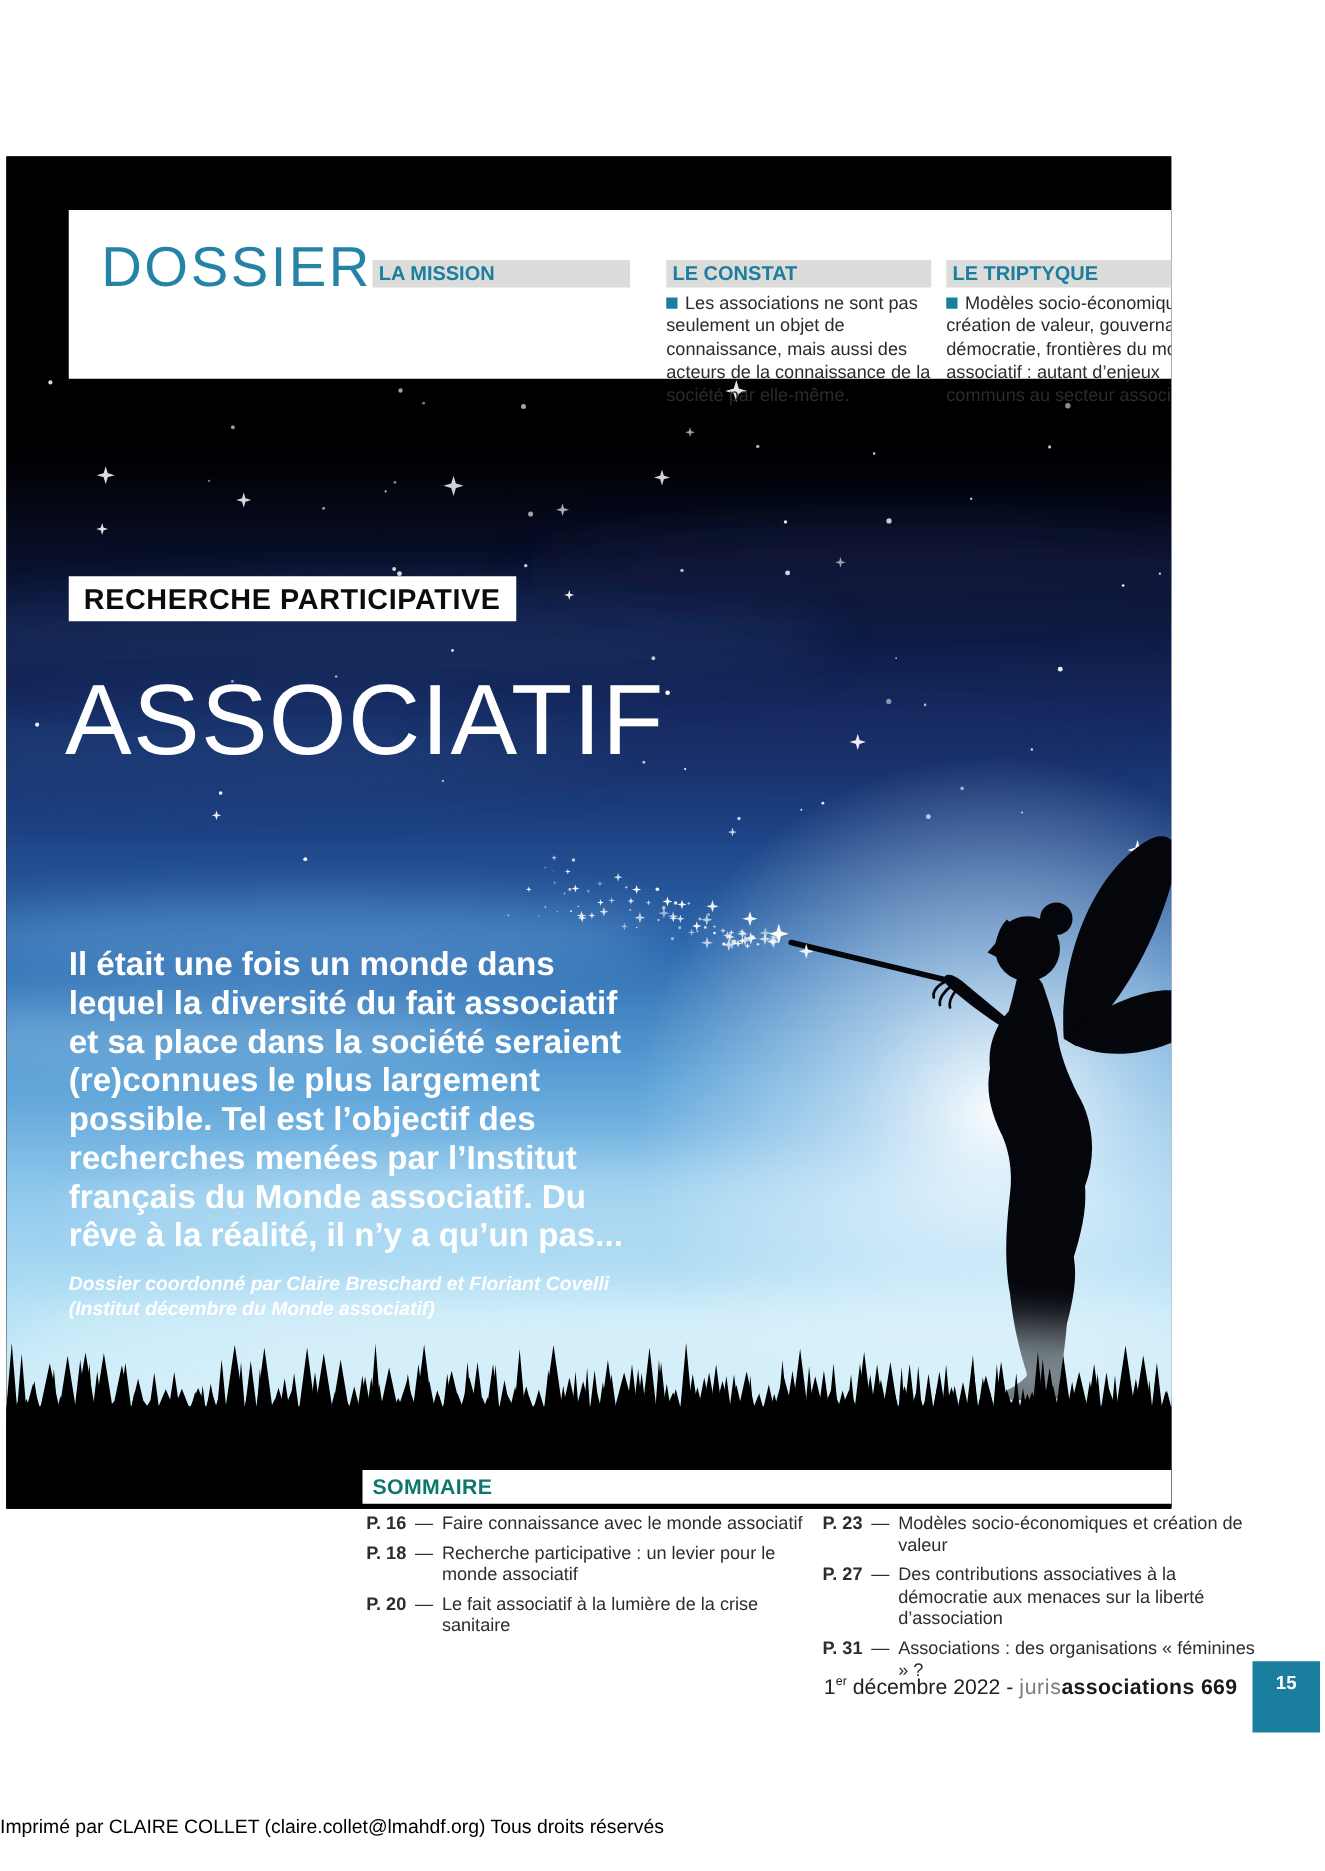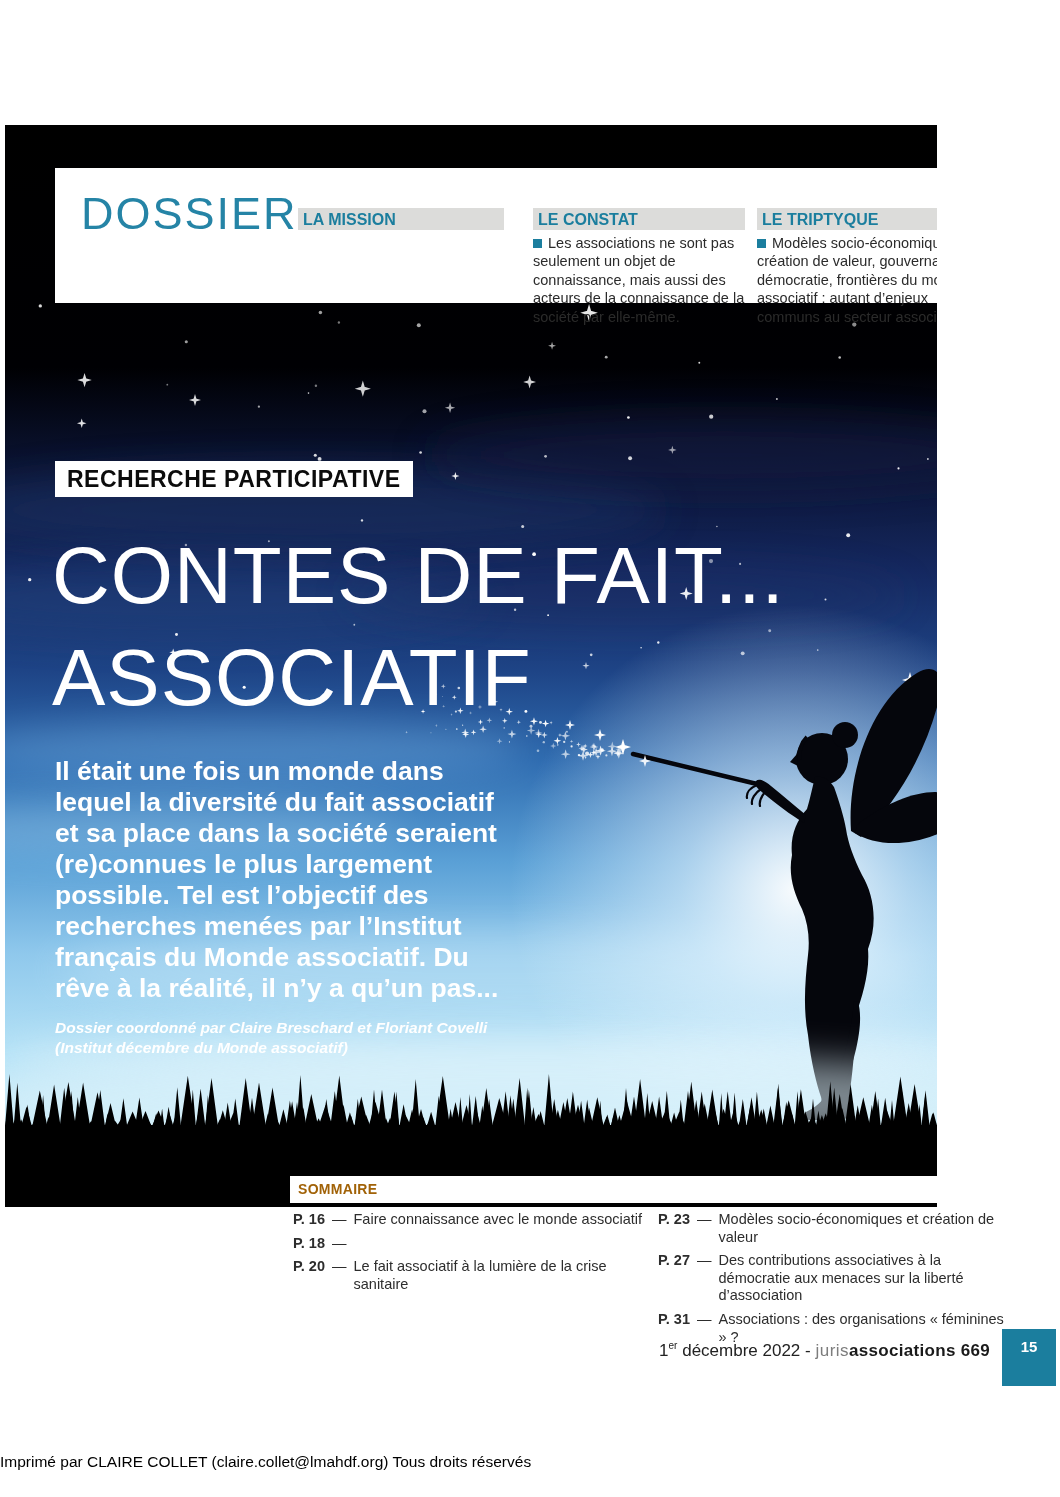--- a/index.html
+++ b/index.html
@@ -28,21 +28,21 @@
   .tag span{font-size:23px;font-weight:700;color:#0c0c0c;line-height:36px;letter-spacing:.5px;}
   .cover-title{position:absolute;left:47px;top:400px;color:#fff;font-weight:300;
                font-size:80px;line-height:102px;letter-spacing:1px;white-space:nowrap;}
   .intro{position:absolute;left:50px;top:631px;width:452px;color:#fff;
          font-size:26.5px;line-height:31px;font-weight:700;margin:0;}
   .credit{position:absolute;left:50px;top:893px;color:#fff;font-style:italic;
           font-weight:700;font-size:15.5px;line-height:19.5px;margin:0;}
 
   
   .sommaire-bar{position:absolute;left:285px;top:1051px;width:713px;height:27px;background:#fff;}
-  .sommaire-bar span{color:#a16207;font-weight:700;font-size:14px;line-height:27px;
+  .sommaire-bar span{color:#0f766e;font-weight:700;font-size:17px;line-height:27px;
                      padding-left:8px;letter-spacing:.3px;}
   .som-col{position:absolute;top:1211px;}
   .som-col-left{left:293px;width:358px;}
   .som-col-right{left:658px;width:352px;}
   .som-item{display:flex;font-size:14.5px;line-height:17.6px;color:#2d2d2d;margin-bottom:6px;}
   .som-page{flex:0 0 37px;font-weight:700;}
   .som-dash{flex:0 0 auto;margin:0 7px 0 2px;}
   .som-title{flex:1 1 auto;}
 
   
@@ -301,21 +301,20 @@
         <div class="hcol-body"><span class="bullet-sq"></span><span>Les associations ne sont pas seulement un objet de connaissance, mais aussi des acteurs de la connaissance de la société par elle-même.</span></div>
       </div>
       <div class="hcol hcol-3">
         <div class="hcol-title">LE TRIPTYQUE</div>
         <div class="hcol-body"><span class="bullet-sq"></span><span>Modèles socio-économiques et création de valeur, gouvernance et démocratie, frontières du monde associatif : autant d’enjeux communs au secteur associatif.</span></div>
       </div>
     </div>
 
     <div class="tag"><span>RECHERCHE PARTICIPATIVE</span></div>
     <h1 class="cover-title" style="margin:0">
-      <div>CONTES DE FAIT...</div>
       <div>ASSOCIATIF</div>
     </h1>
     <p class="intro">Il était une fois un monde dans lequel la diversité du fait associatif et sa place dans la société seraient (re)connues le plus largement possible. Tel est l’objectif des recherches menées par l’Institut français du Monde associatif. Du rêve à la réalité, il n’y a qu’un pas...</p>
     <p class="credit">
       <span style="display:block">Dossier coordonné par Claire Breschard et Floriant Covelli</span>
       <span style="display:block">(Institut décembre du Monde associatif)</span>
     </p>
 
     <div class="sommaire-bar">
       <span>SOMMAIRE</span>
@@ -324,20 +323,21 @@
 
   <div class="som-col som-col-left">
     <div class="som-item">
       <span class="som-page">P. 16</span>
       <span class="som-dash">—</span>
       <span class="som-title">Faire connaissance avec le monde associatif</span>
     </div>
     <div class="som-item">
       <span class="som-page">P. 18</span>
       <span class="som-dash">—</span>
+      <span class="som-title">Recherche participative : un levier pour le monde associatif</span>
     </div>
     <div class="som-item">
       <span class="som-page">P. 20</span>
       <span class="som-dash">—</span>
       <span class="som-title">Le fait associatif à la lumière de la crise sanitaire</span>
     </div>
   </div>
   <div class="som-col som-col-right">
     <div class="som-item">
       <span class="som-page">P. 23</span>

